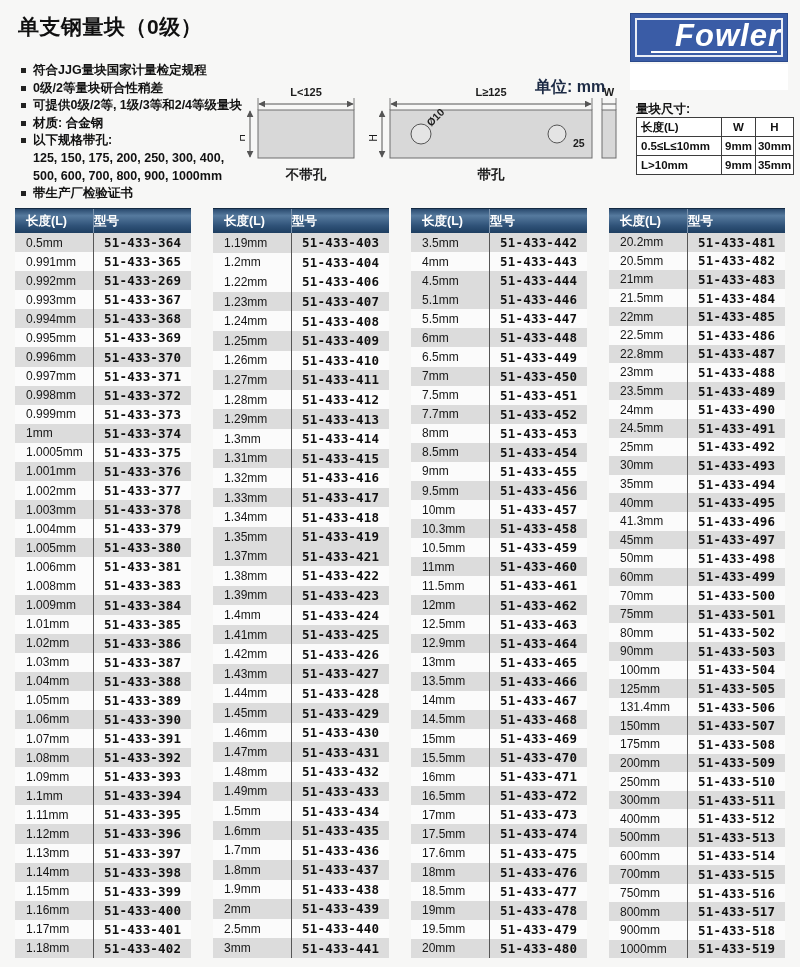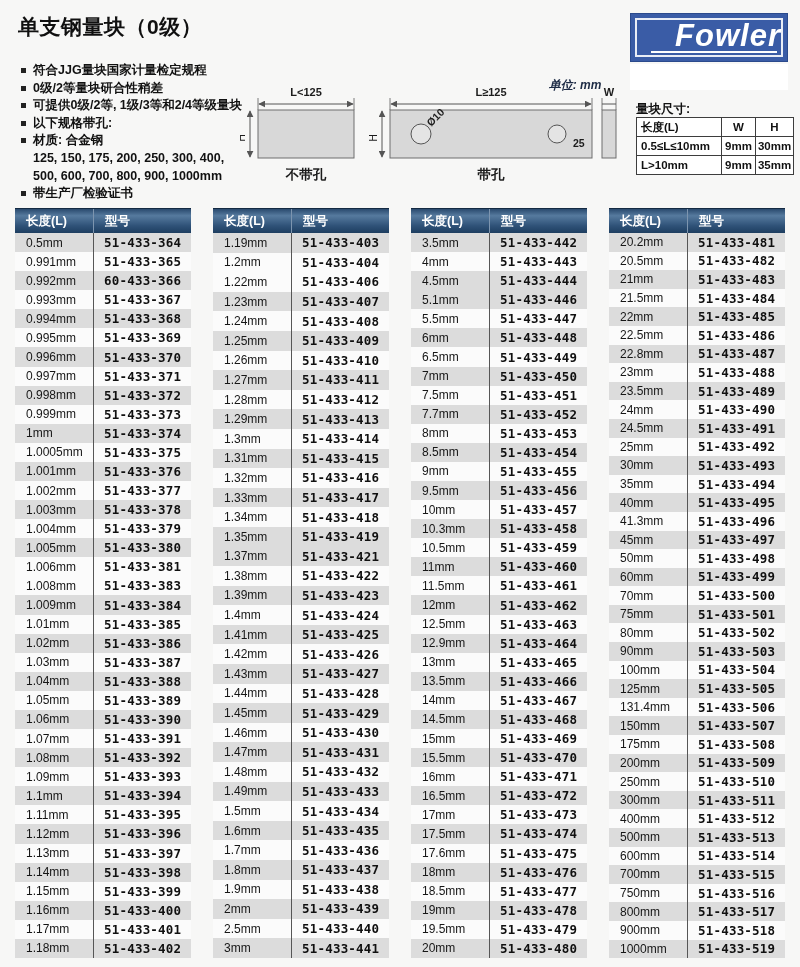--- a/index.html
+++ b/index.html
@@ -10,36 +10,36 @@
   .logo{left:630px;top:13px;width:158px;height:49px;background:#3a5ca6;border:1px solid #2b4a8c;box-sizing:border-box;}
   .logo-inner{position:absolute;inset:4px;border:2px solid #e9edf6;display:flex;align-items:center;justify-content:flex-end;}
   .logo-text{color:#fff;font-style:italic;font-weight:bold;font-size:31px;letter-spacing:1px;padding-bottom:4px;}
   .logo-underline{position:absolute;left:20px;right:10px;bottom:8px;height:2.5px;background:#fff;}
   .logo-tail{left:630px;top:64px;width:158px;height:26px;background:#fff;}
   
   .features{left:21px;top:62px;width:256px;}
   .feature{display:flex;font-size:12.5px;font-weight:bold;line-height:17.6px;color:#111;}
   .feature .sq{width:5px;height:5px;background:#222;margin:6px 7px 0 0;flex:none;}
   .feature.cont{padding-left:12px;}
-  .unit-note{left:535px;top:77px;width:80px;text-align:center;font-size:12px;font-weight:bold;color:#1d2b45;font-style:italic;}
+  .unit-note{left:535px;top:77px;width:80px;text-align:left;font-size:16px;font-weight:bold;color:#1d2b45;}
   
   .diagram{left:240px;top:76px;}
   .diagram text{fill:#1c1c1c;font-family:"Liberation Sans",sans-serif;}
   
   .size-title{left:636px;top:101px;font-size:12.5px;font-weight:bold;color:#111;}
   .size-table{left:636px;top:117px;border-collapse:collapse;table-layout:fixed;width:157px;background:#fff;}
   .size-table th,.size-table td{border:1px solid #3d3d3d;height:18px;padding:0 0 0 4px;font-size:11.5px;font-weight:bold;color:#111;text-align:left;white-space:nowrap;}
   .size-table th.cc,.size-table td.cc{text-align:center;padding:0;}
   
   .catalog{left:15px;top:208px;width:770px;height:750px;display:flex;justify-content:space-between;}
   .ctable{width:176px;height:750px;display:flex;flex-direction:column;}
   .chead{height:24px;flex:none;display:flex;align-items:stretch;background:linear-gradient(180deg,#2a4a6e 0%,#567a9e 28%,#2f5278 70%,#1e3e60 100%);border-top:1px solid #142a42;}
   .chead .c1,.chead .c2{display:flex;align-items:center;color:#fff;font-weight:bold;font-size:12.5px;box-sizing:border-box;}
   .chead .c1{width:78px;padding-left:11px;}
-  .chead .c2{flex:1;padding-left:11px;border-left:1px solid #7d95af;}
+  .chead .c2{flex:1;border-left:1px solid #7d95af;}
   .crow{flex:1;display:flex;align-items:stretch;background:#fbfbfb;}
   .crow.odd{background:#dcdcdc;}
   .crow .c1{width:78px;padding-left:11px;font-size:12px;color:#161616;box-sizing:border-box;display:flex;align-items:center;white-space:nowrap;}
   .crow .c2{flex:1;padding-left:10px;border-left:1px solid #565656;box-sizing:border-box;display:flex;align-items:center;font-family:"DejaVu Sans Mono",monospace;font-weight:bold;font-size:12.5px;letter-spacing:.2px;color:#101010;white-space:nowrap;}
 </style>
 </head>
 <body>
 
 <div class="abs page-title">单支钢量块（0级）</div>
 
@@ -59,25 +59,25 @@
     <div class="feature">
       <span class="sq"></span>
       <span>0级/2等量块研合性稍差</span>
     </div>
     <div class="feature">
       <span class="sq"></span>
       <span>可提供0级/2等, 1级/3等和2/4等级量块</span>
     </div>
     <div class="feature">
       <span class="sq"></span>
-      <span>以下规格带孔:</span>
+      <span>材质: 合金钢</span>
     </div>
     <div class="feature">
       <span class="sq"></span>
-      <span>材质: 合金钢</span>
+      <span>以下规格带孔:</span>
     </div>
     <div class="feature cont">
       <span>125, 150, 175, 200, 250, 300, 400,</span>
     </div>
     <div class="feature cont">
       <span>500, 600, 700, 800, 900, 1000mm</span>
     </div>
     <div class="feature">
       <span class="sq"></span>
       <span>带生产厂检验证书</span>
@@ -167,21 +167,21 @@
       <div class="crow odd">
         <span class="c1">0.5mm</span>
         <span class="c2">51-433-364</span>
       </div>
       <div class="crow">
         <span class="c1">0.991mm</span>
         <span class="c2">51-433-365</span>
       </div>
       <div class="crow odd">
         <span class="c1">0.992mm</span>
-        <span class="c2">60-433-366</span>
+        <span class="c2">51-433-269</span>
       </div>
       <div class="crow">
         <span class="c1">0.993mm</span>
         <span class="c2">51-433-367</span>
       </div>
       <div class="crow odd">
         <span class="c1">0.994mm</span>
         <span class="c2">51-433-368</span>
       </div>
       <div class="crow">

